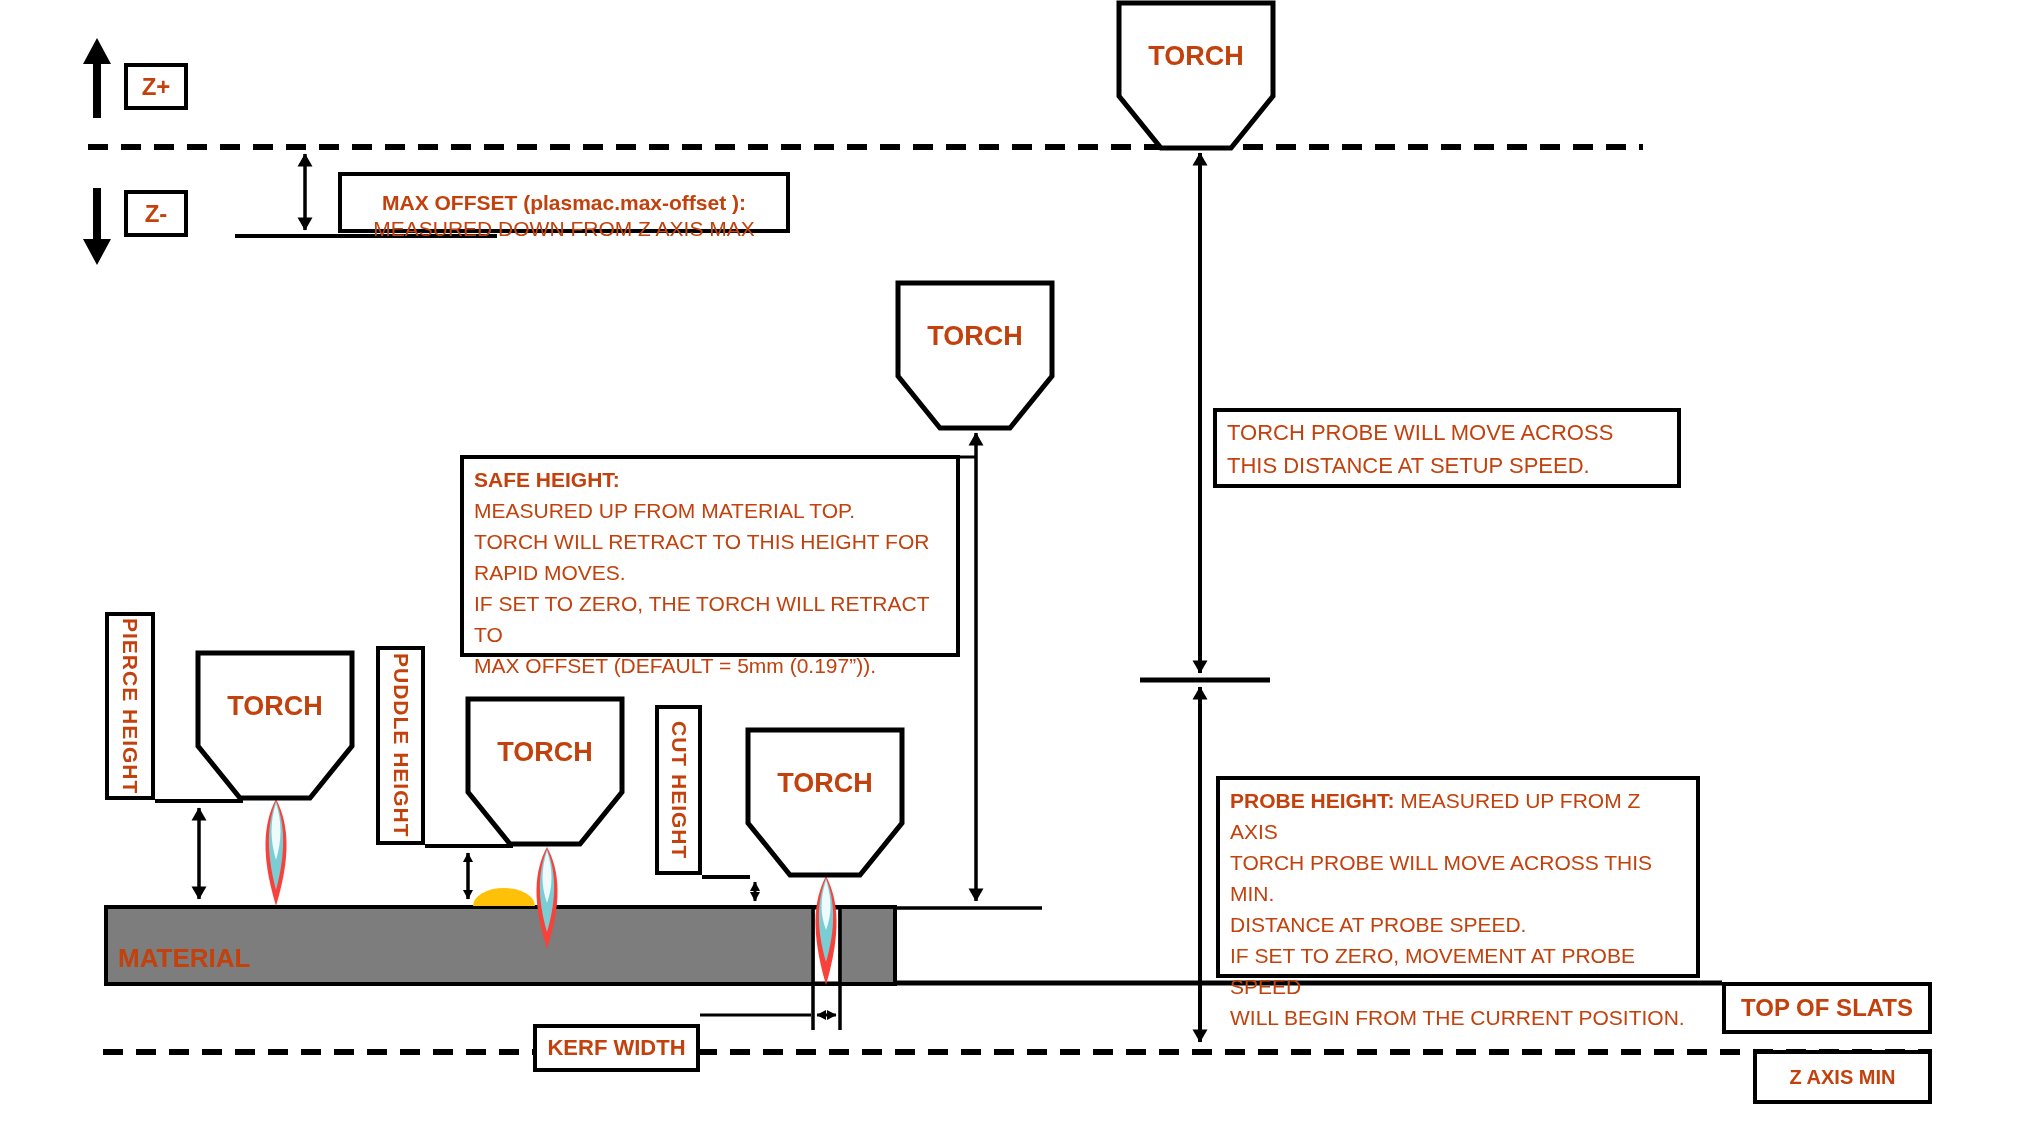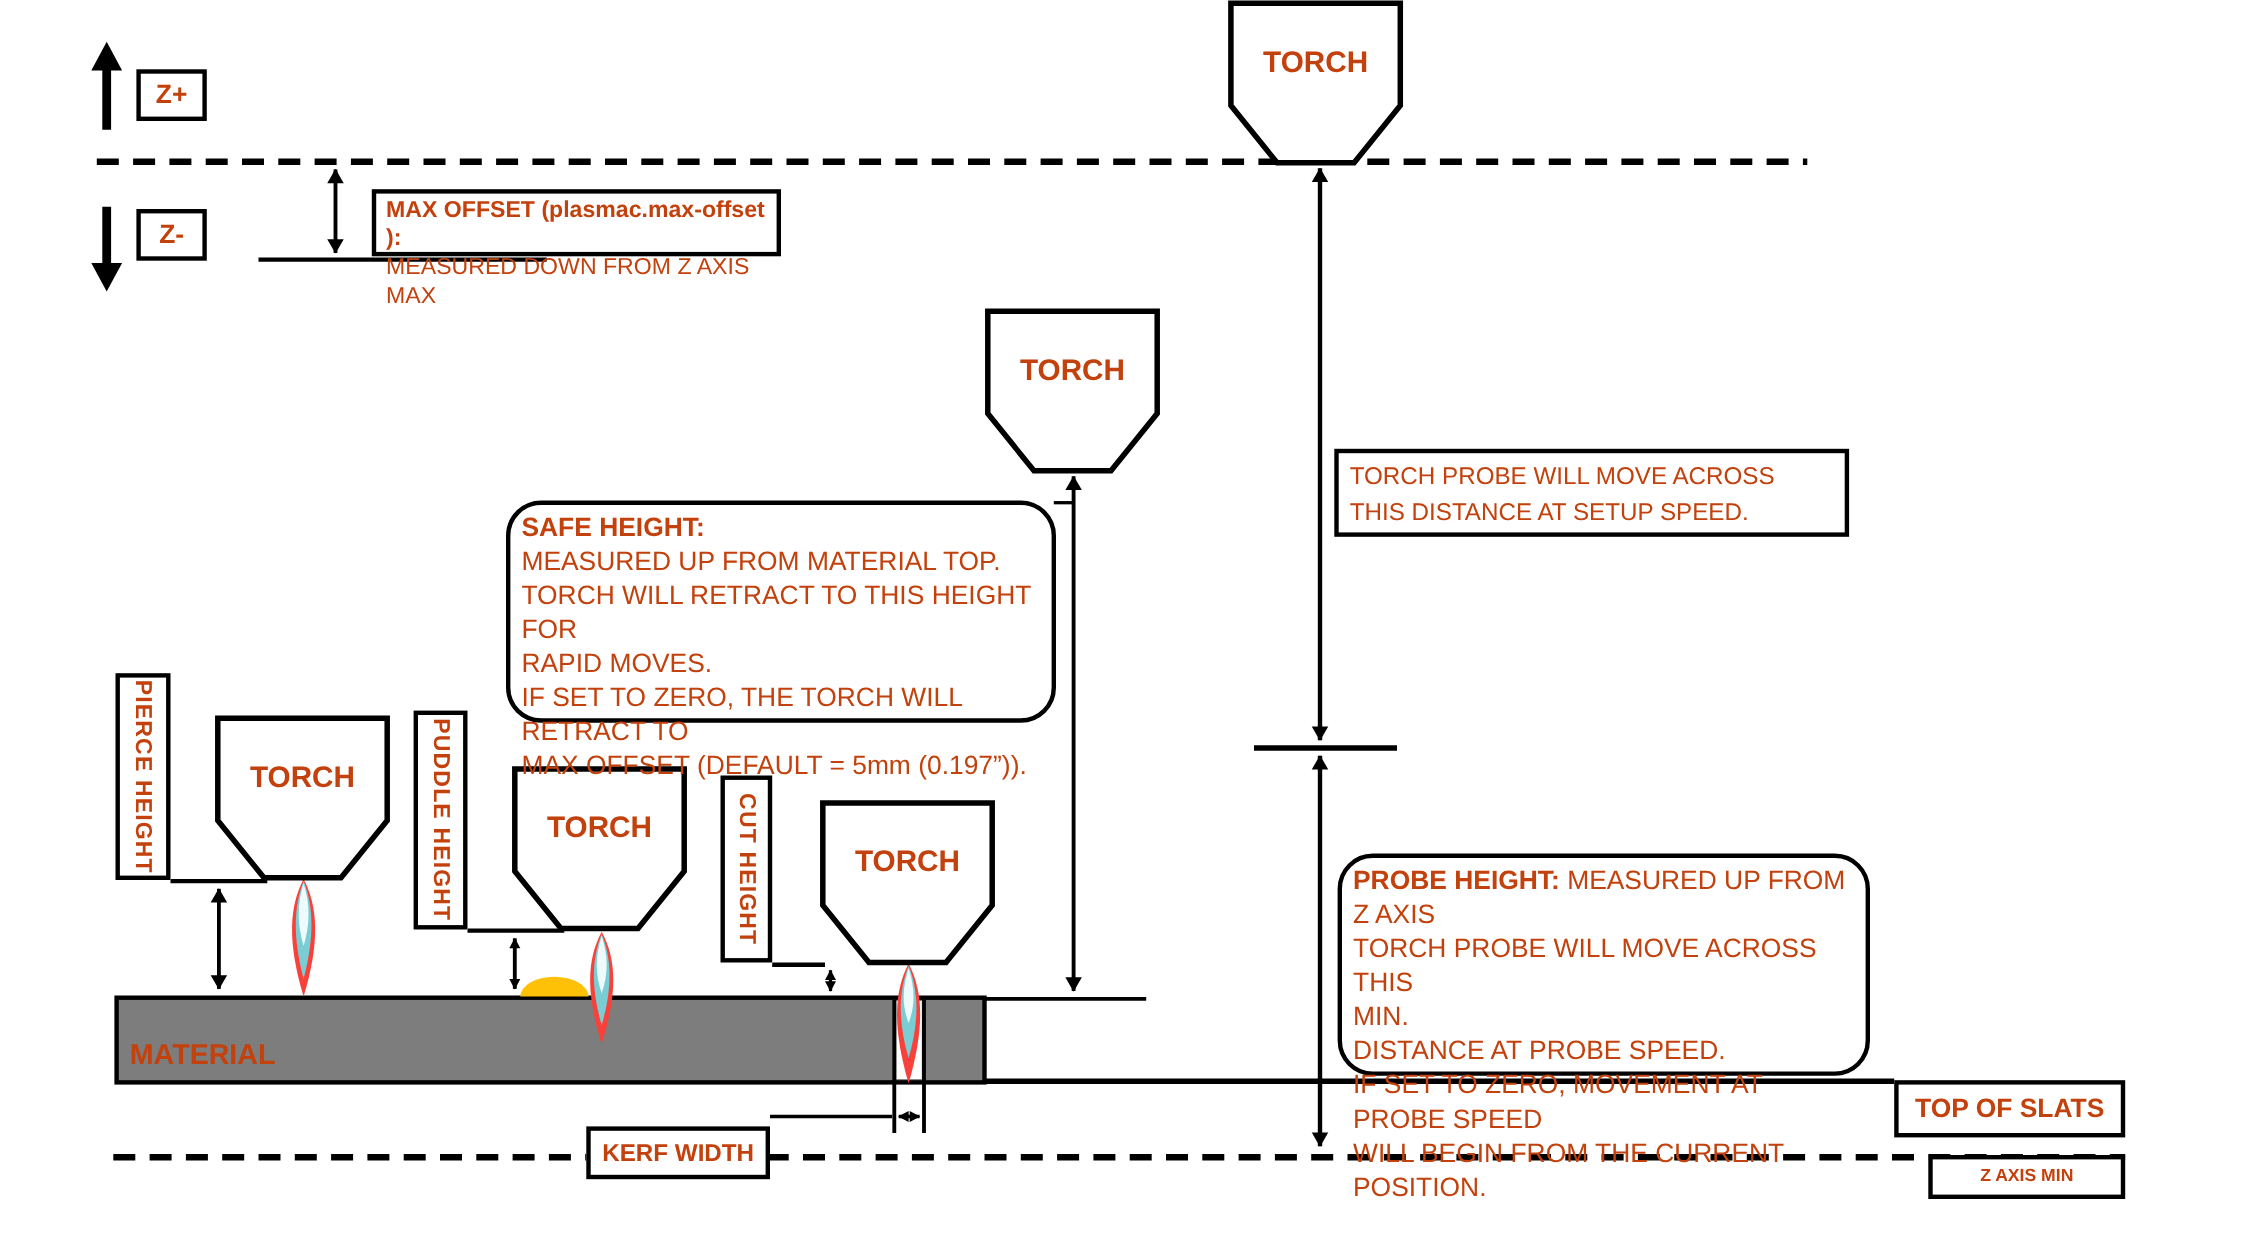--- a/index.html
+++ b/index.html
@@ -8,21 +8,21 @@
     font-family:"Liberation Sans",sans-serif;color:#c2410c;overflow:hidden;
   }
   #draw{position:absolute;left:0;top:0;width:2038px;height:1145px;}
   .box{
     position:absolute;background:#fff;border:4px solid #000;box-sizing:border-box;
   }
   .nobg{background:transparent;border:none;}
   .ctr{display:flex;align-items:center;justify-content:center;text-align:center;}
   .bold{font-weight:bold;}
   .ital{font-style:italic;}
-  .txt{padding:5px 10px;font-size:24px;line-height:31px;border-radius:32px;}
+  .txt{padding:5px 10px;font-size:21px;line-height:31px;}
   .vbox{display:flex;align-items:center;justify-content:center;}
   .vbox span{writing-mode:vertical-rl;font-weight:bold;font-size:21px;letter-spacing:1px;white-space:nowrap;}
   .torch-label{position:absolute;width:154px;text-align:center;font-weight:bold;font-size:27px;}
   .zlabel{font-weight:bold;font-size:24px;}
 </style>
 </head>
 <body>
 
 <div id="canvas">
 
@@ -102,21 +102,21 @@
 
   <div class="torch-label" style="left:1119px;top:41px;">TORCH</div>
   <div class="torch-label" style="left:898px;top:321px;">TORCH</div>
   <div class="torch-label" style="left:198px;top:691px;">TORCH</div>
   <div class="torch-label" style="left:468px;top:737px;">TORCH</div>
   <div class="torch-label" style="left:748px;top:768px;">TORCH</div>
 
   <div class="box ctr zlabel" style="left:124px;top:63px;width:64px;height:47px;">Z+</div>
   <div class="box ctr zlabel" style="left:124px;top:190px;width:64px;height:47px;">Z-</div>
 
-  <div class="box" style="left:338px;top:172px;width:372px;height:61px;padding:2px 9px;font-size:21px;line-height:26px;">
+  <div class="box" style="left:338px;top:172px;width:452px;height:61px;padding:14px 9px;font-size:21px;line-height:26px;text-align:center;">
     <div class="bold">MAX OFFSET (plasmac.max-offset ):</div>
     <div>MEASURED DOWN FROM Z AXIS MAX</div>
   </div>
 
 
   <div class="box" style="left:1213px;top:408px;width:468px;height:80px;padding:4px 10px;font-size:22px;line-height:33px;">
     <div>TORCH PROBE WILL MOVE ACROSS</div>
     <div>THIS DISTANCE AT SETUP SPEED.</div>
   </div>
 
@@ -147,15 +147,15 @@
   <div class="box vbox" style="left:655px;top:705px;width:47px;height:170px;">
     <span>CUT HEIGHT</span>
   </div>
 
   <div class="nobg bold" style="position:absolute;left:118px;top:943px;font-size:26px;">MATERIAL</div>
 
   <div class="box ctr bold" style="left:533px;top:992px;width:167px;height:48px;font-size:22px;margin-top:32px;">KERF WIDTH</div>
 
   <div class="box ctr bold" style="left:1722px;top:982px;width:210px;height:52px;font-size:24px;">TOP OF SLATS</div>
 
-  <div class="box ctr bold" style="left:1753px;top:1050px;width:179px;height:40px;font-size:16px;">Z AXIS MIN</div>
+  <div class="box ctr bold" style="left:1753px;top:1050px;width:179px;height:54px;font-size:20px;">Z AXIS MIN</div>
 
 </div>
 
 </body></html>

